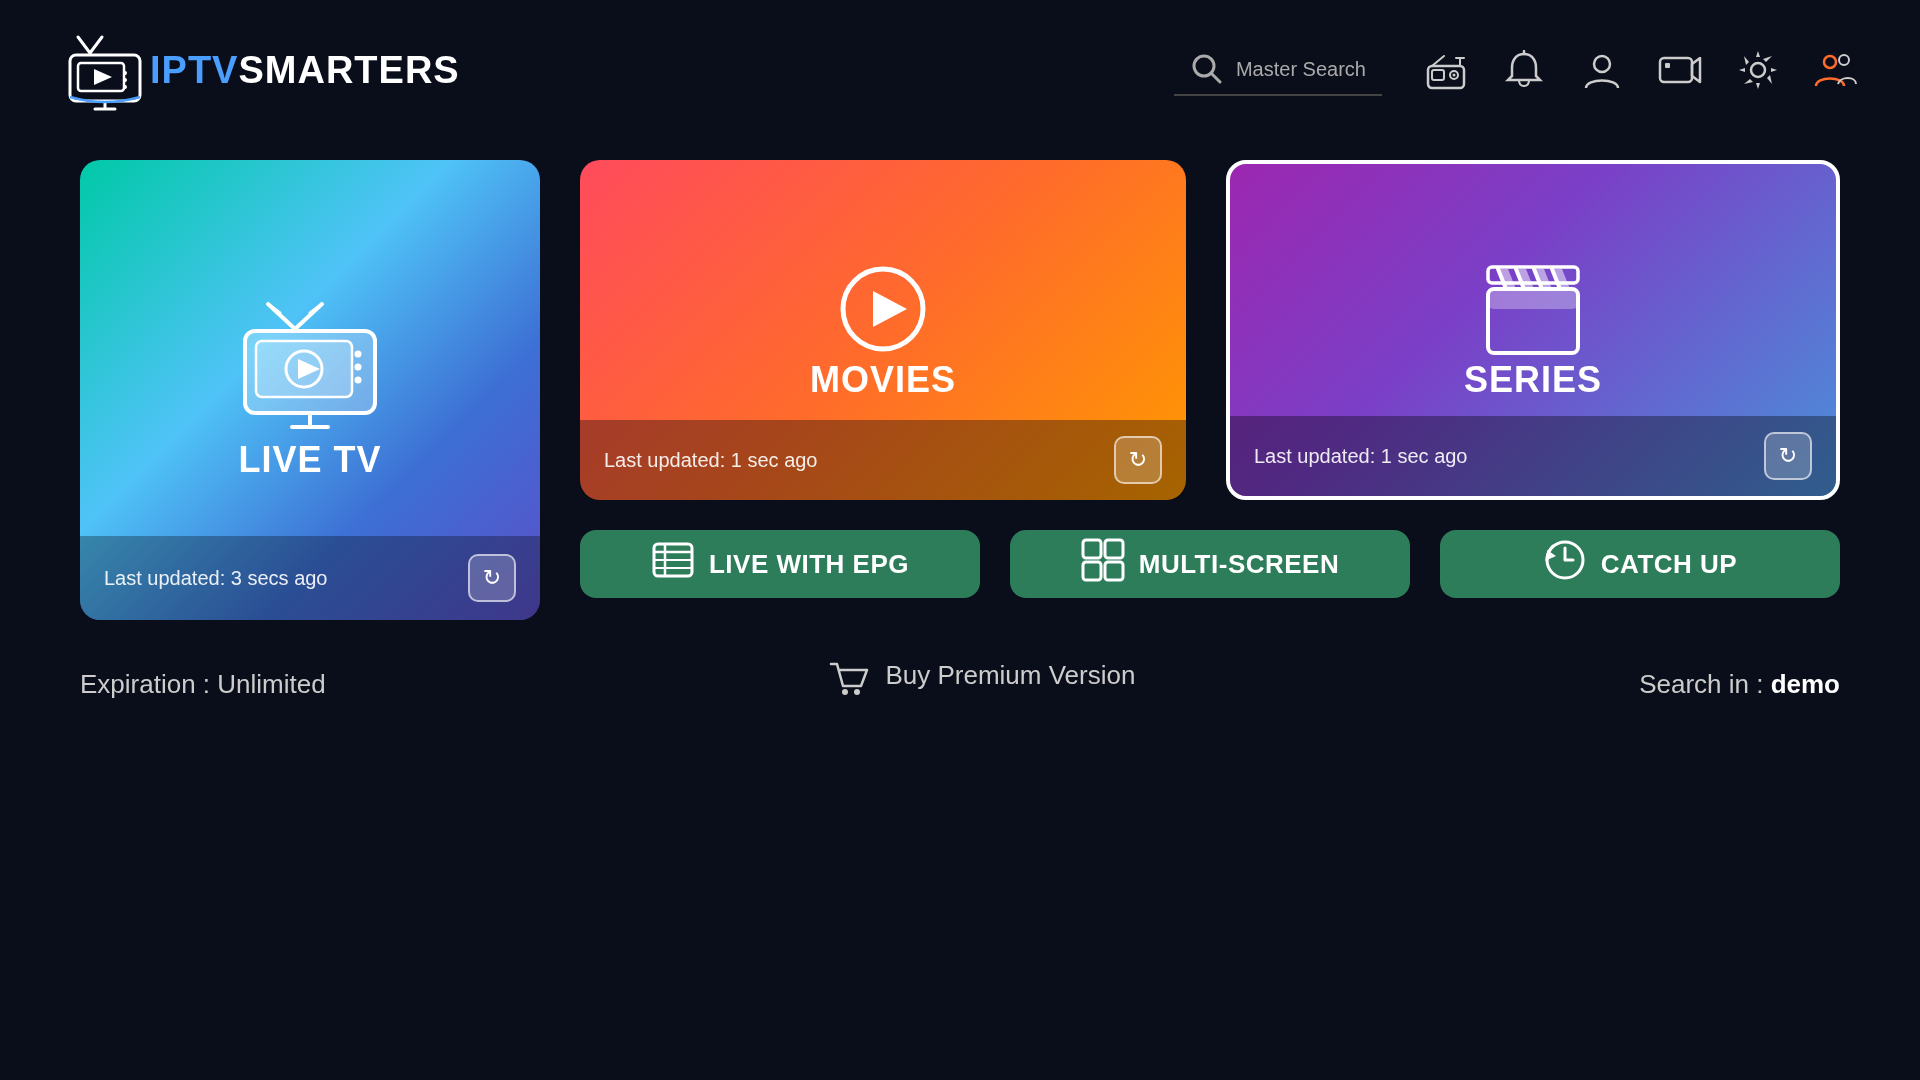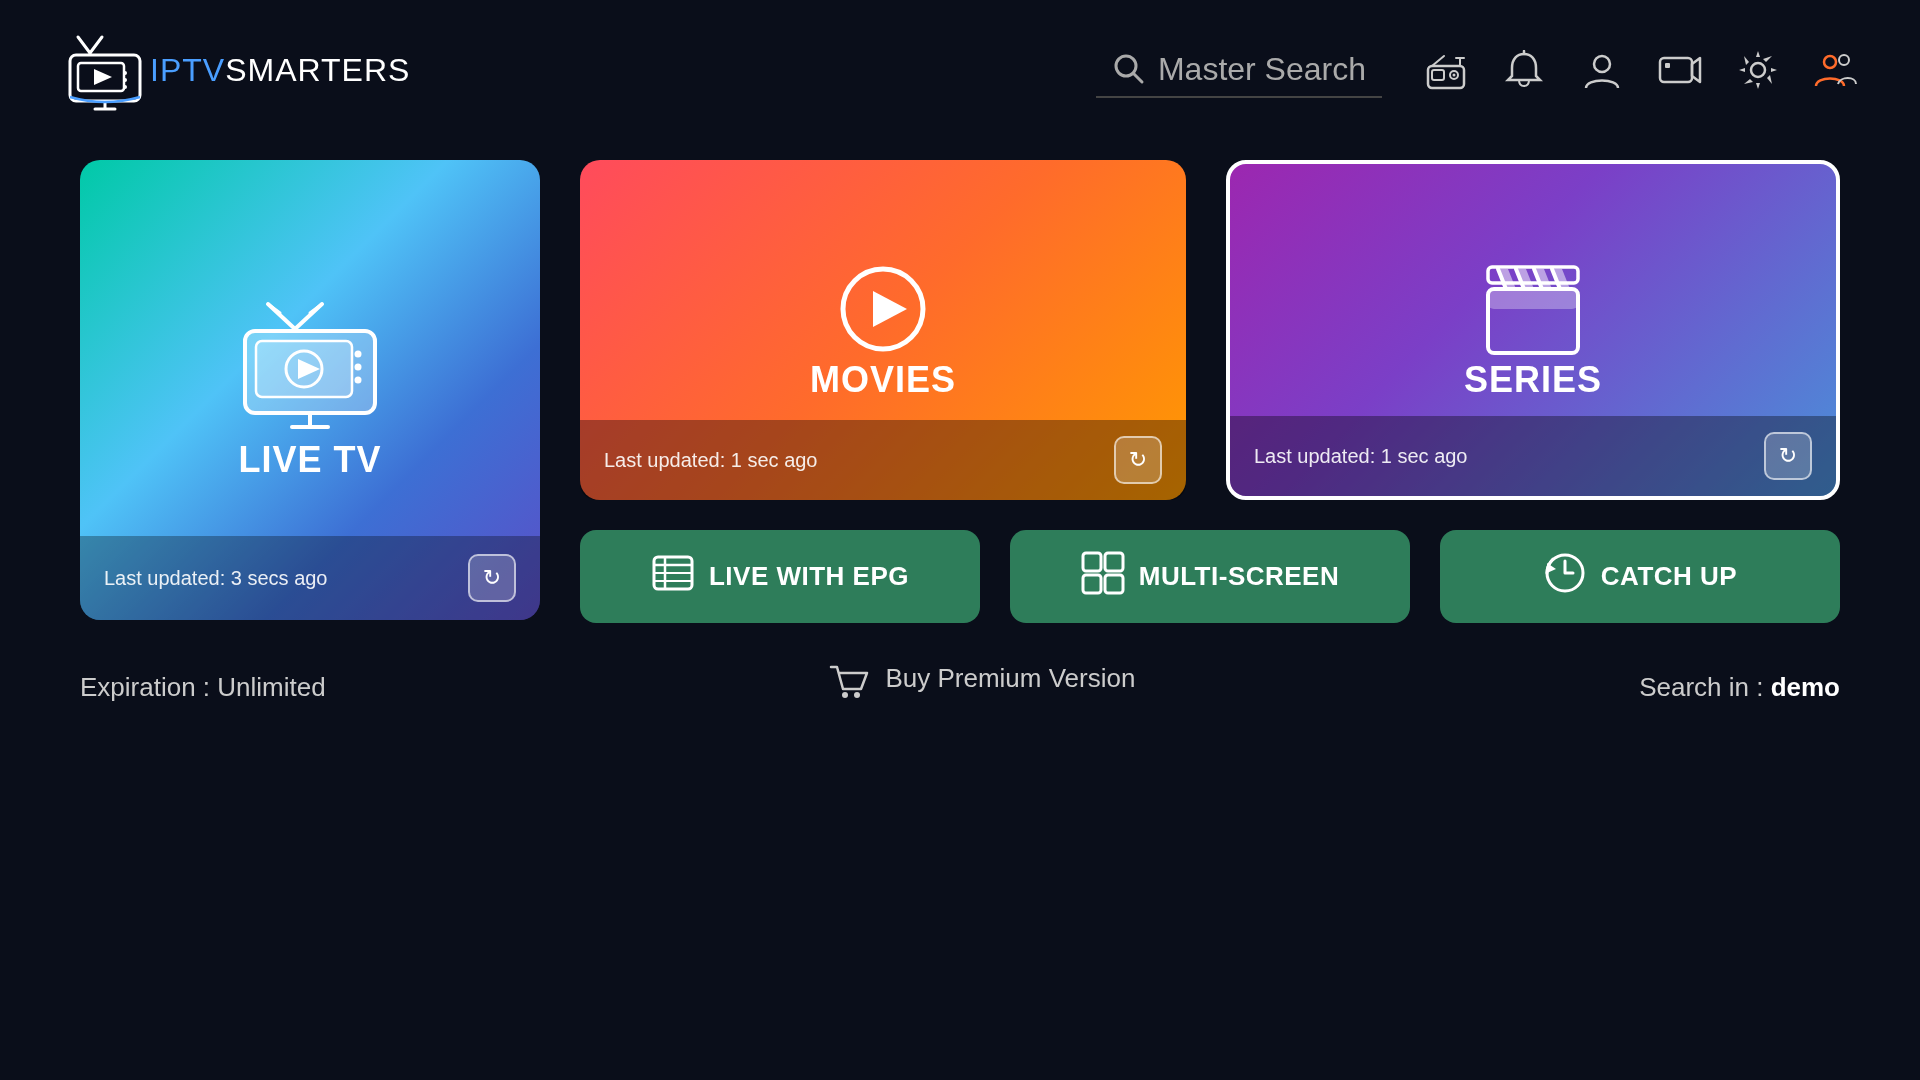--- a/index.html
+++ b/index.html
@@ -27,22 +27,22 @@
       gap: 0px;
     }
 
     .logo-icon {
       width: 90px;
       height: 90px;
       position: relative;
     }
 
     .logo-text {
-      font-size: 32px;
-      font-weight: normal;
+      font-size: 38px;
+      font-weight: bold;
       color: white;
       letter-spacing: 1px;
     }
 
     .logo-text span {
       color: #4a9eff;
     }
 
     .datetime {
       margin-left: 40px;
@@ -56,21 +56,21 @@
       display: flex;
       align-items: center;
       gap: 12px;
       background: transparent;
       border-bottom: 2px solid #444;
       padding: 8px 16px;
       cursor: pointer;
     }
 
     .search-bar .search-text {
-      font-size: 32px;
+      font-size: 20px;
       color: #aaaaaa;
     }
 
     .header-icons {
       display: flex;
       align-items: center;
       gap: 30px;
       margin-left: 40px;
     }
 
@@ -212,21 +212,21 @@
     }
 
     
     .bottom-btns {
       display: flex;
       gap: 30px;
     }
 
     .bottom-btn {
       flex: 1;
-      height: 93px;
+      height: 68px;
       border-radius: 16px;
       background: #2e7d5a;
       display: flex;
       align-items: center;
       justify-content: center;
       gap: 14px;
       cursor: pointer;
       font-size: 26px;
       font-weight: bold;
       color: white;

